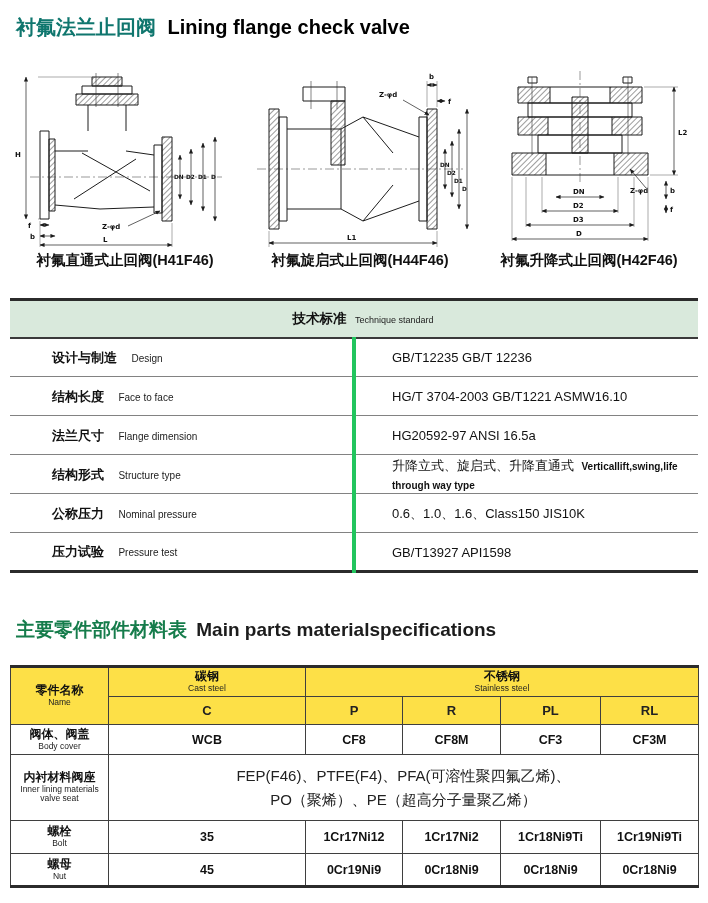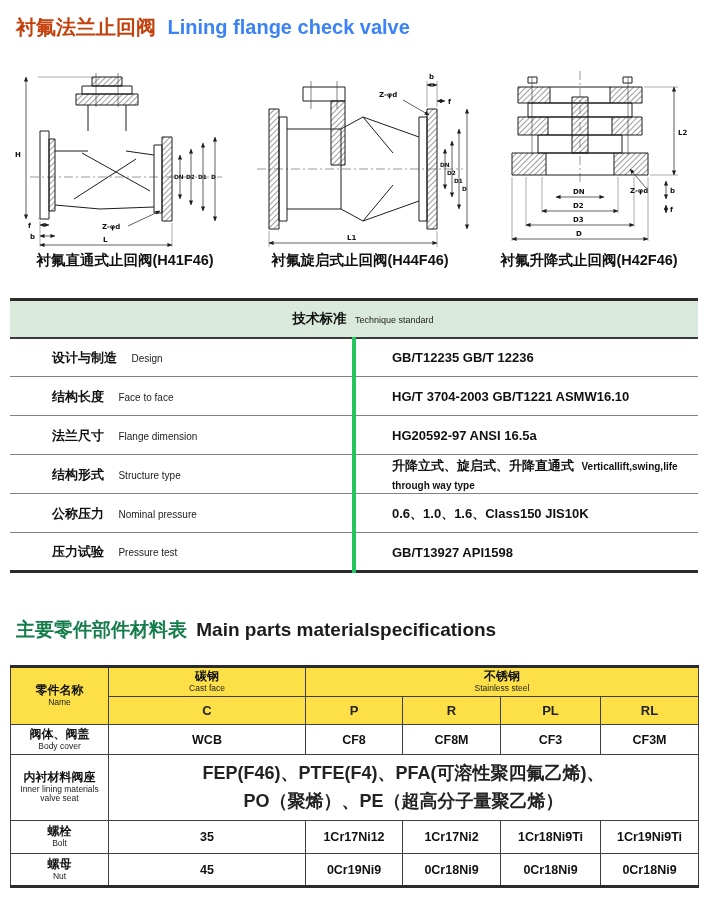--- a/index.html
+++ b/index.html
@@ -6,22 +6,22 @@
   html,body { background:#fff; }
   body {
     width:708px; height:903px; overflow:hidden;
     font-family:"Liberation Sans","DejaVu Sans",sans-serif;
     color:#222;
   }
   .page { width:708px; height:903px; padding:14px 10px 0 10px; }
 
   
   .page-title { font-size:20px; font-weight:bold; letter-spacing:0; margin-left:6px; }
-  .page-title .zh { color:#c2410c; }
-  .page-title .en { color:#3b82f6; margin-left:6px; }
+  .page-title .zh { color:#0f766e; }
+  .page-title .en { color:#000000; margin-left:6px; }
 
   .section-title { font-size:19px; font-weight:bold; margin:44px 0 0 6px; }
   .section-title .zh { color:#157c4b; }
   .section-title .en { color:#1c1c1c; margin-left:4px; }
 
   
   .drawings { display:flex; justify-content:space-between; margin-top:18px; }
   .figure { text-align:center; }
   .figure svg { display:block; }
   .figure .caption { font-size:14.5px; font-weight:bold; color:#111; margin-top:0; }
@@ -44,38 +44,38 @@
     border-top:3px solid #2b2b2b; border-bottom:2px solid #3a3a3a;padding-left:18px;
   }
   .tech .tech-head .zh { font-size:13.5px; font-weight:bold; color:#111; }
   .tech .tech-head .en { font-size:9px; color:#222; margin-left:4px; }
   .tech .r { height:39px; border-bottom:1px solid #828282; }
   .tech .r:last-child { border-bottom:3px solid #2b2b2b; }
   .tech .lbl { width:247px; border-right:4px solid #22c55e; padding-left:42px; }
   .tech .lbl .zh { font-size:13px; font-weight:bold; color:#111; }
   .tech .lbl .en { font-size:10px; color:#222; margin-left:10px; }
   .tech .val { padding-left:36px; }
-  .tech .val .v  { font-size:13px; font-weight:bold; color:#111; }
+  .tech .val .v  { font-size:13px; font-weight:normal; color:#111; }
   .tech .val .ve { font-size:10px; font-weight:bold; color:#111; margin-left:3px; }
 
   
   .mat { width:688px; margin-top:22px; table-layout:fixed; }
   .mat td { border:1px solid #3f3f3f; text-align:center; vertical-align:middle; }
   .mat tr:first-child td { border-top:3px solid #2b2b2b; }
   .mat tr:last-child td { border-bottom:3px solid #2b2b2b; }
   .mat .hd { background:#fde047; }
   .mat .zh2 { font-size:12px; font-weight:bold; color:#111; display:block; line-height:1.15; }
   .mat .en2 { font-size:8.5px; color:#222; display:block; line-height:1.15; }
   .mat .grade { font-size:13px; font-weight:bold; height:28px; }
   .mat .cell { font-size:12.5px; font-weight:bold; color:#111; }
   .mat .h1 { height:30px; }
   .mat .rb { height:30px; }
   .mat .rspan { height:66px;padding-left:24px; }
   .mat .rsm { height:33px; }
-  .mat .spanv { font-size:18px; font-weight:bold; line-height:1.55; }
+  .mat .spanv { font-size:15px; font-weight:normal; line-height:1.55; }
 </style>
 </head>
 <body>
 
 <div class="page">
 
   <svg width="0" height="0" style="position:absolute">
     <defs>
       <pattern id="hatch" patternUnits="userSpaceOnUse" width="4" height="4" patternTransform="rotate(45)">
         <line x1="0" y1="0" x2="0" y2="4" stroke="#3a3a3a" stroke-width="1"></line>
@@ -327,21 +327,21 @@
         <col style="width:98px">
     </colgroup>
     <tbody>
         <tr class="h1">
       <td class="hd" rowspan="2">
         <span class="zh2">零件名称</span>
         <span class="en2">Name</span>
           </td>
       <td class="hd">
         <span class="zh2">碳钢</span>
-        <span class="en2">Cast face</span>
+        <span class="en2">Cast steel</span>
           </td>
       <td class="hd" colspan="4">
         <span class="zh2">不锈钢</span>
         <span class="en2">Stainless steel</span>
           </td>
     </tr>
     <tr>
       <td class="hd grade">C</td>
       <td class="hd grade">P</td>
       <td class="hd grade">R</td>

